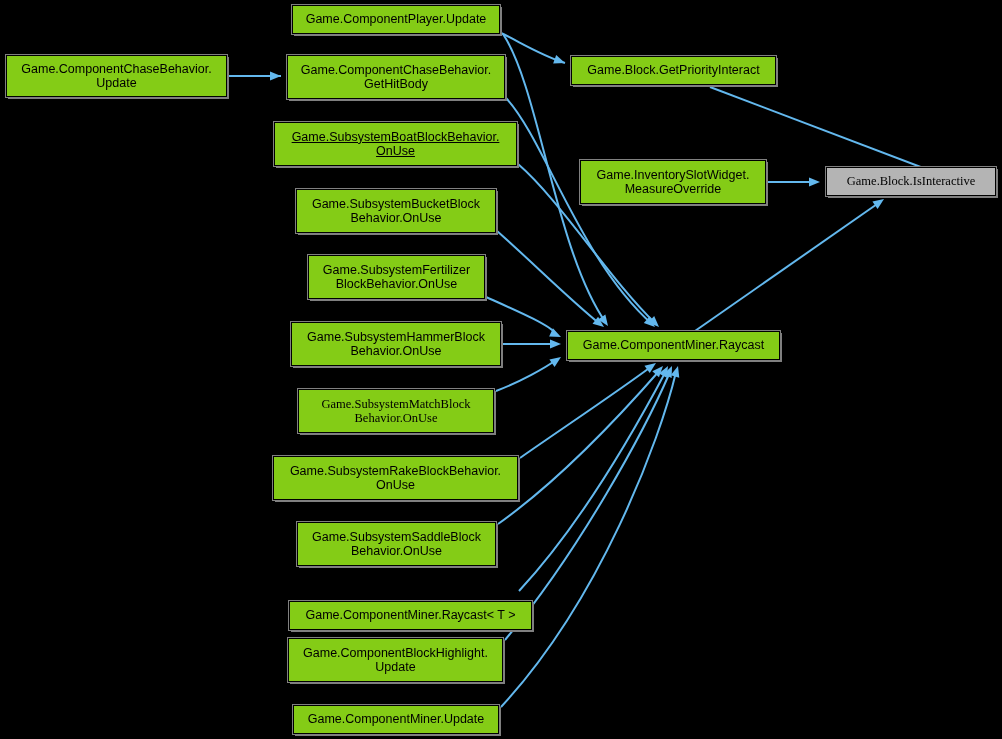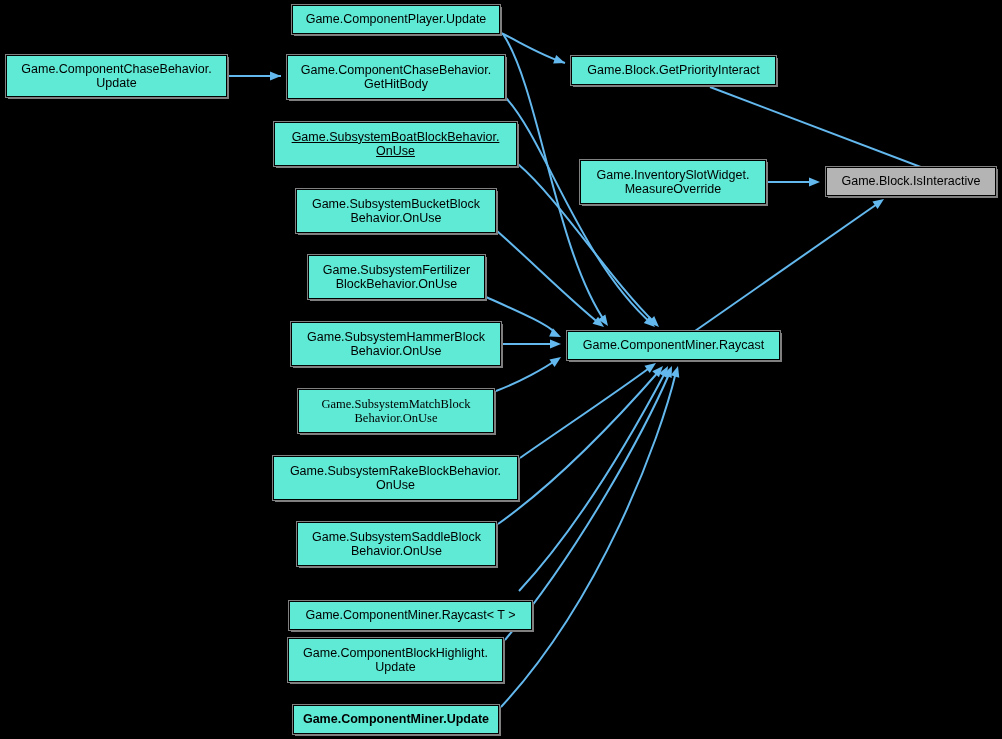--- a/index.html
+++ b/index.html
@@ -1,35 +1,35 @@
 <!DOCTYPE html>
 <html><head>
 <meta charset="utf-8">
 <style>
   html,body{margin:0;padding:0;background:#000;}
   #canvas{position:relative;width:1002px;height:739px;background:#000;overflow:hidden;}
   svg.edges{position:absolute;left:0;top:0;width:1002px;height:739px;}
   .node{
     position:absolute;
     box-sizing:border-box;
-    background:#5eead4;
+    background:#84cc16;
     border:1px solid #000000;
     box-shadow:1px 1px 0 0 #7f7f7f, 2px 2px 0 0 #7f7f7f;
     outline:1px solid #808080;
     display:flex;align-items:center;justify-content:center;
     text-align:center;
     font-family:"Liberation Sans", sans-serif;
     font-size:12.5px;
     line-height:14.5px;
     color:#000000;
     letter-spacing:0px;
     white-space:pre-line;
     padding:0 3px;
   }
-  .node.highlight{background:#b4b4b4;}
+  .node.highlight{background:#b4b4b4;font-family:Liberation Serif, serif;}
 </style>
 </head>
 <body>
 
 <div id="canvas">
   <svg class="edges" viewBox="0 0 1002 739" id="edge-svg">
       <g>
         <path d="M 229,76 L 281,76" fill="none" stroke="#63b8ee" stroke-width="2"></path>
         <polygon points="0,0 -11,-4.5 -11,4.5" fill="#63b8ee" transform="translate(281,76) rotate(0)"></polygon>
       </g>
@@ -114,20 +114,20 @@
 Behavior.OnUse</span></div>
       <div class="node" style="left: 298px; top: 389px; width: 196px; height: 44px; font-family: Liberation Serif, serif;"><span>Game.SubsystemMatchBlock
 Behavior.OnUse</span></div>
       <div class="node" style="left: 273px; top: 456px; width: 245px; height: 44px;"><span>Game.SubsystemRakeBlockBehavior.
 OnUse</span></div>
       <div class="node" style="left: 297px; top: 522px; width: 199px; height: 44px; justify-content: center;"><span>Game.SubsystemSaddleBlock
 Behavior.OnUse</span></div>
       <div class="node" style="left: 289px; top: 589px; width: 243px; height: 29px; margin-top: 12px;"><span>Game.ComponentMiner.Raycast&lt; T &gt;</span></div>
       <div class="node" style="left: 288px; top: 638px; width: 215px; height: 44px;"><span>Game.ComponentBlockHighlight.
 Update</span></div>
-      <div class="node" style="left: 293px; top: 705px; width: 206px; height: 29px; font-weight: bold;"><span>Game.ComponentMiner.Update</span></div>
+      <div class="node" style="left: 293px; top: 705px; width: 206px; height: 29px;"><span>Game.ComponentMiner.Update</span></div>
       <div class="node" style="left: 571px; top: 56px; width: 205px; height: 29px;"><span>Game.Block.GetPriorityInteract</span></div>
       <div class="node" style="left: 580px; top: 160px; width: 186px; height: 44px;"><span>Game.InventorySlotWidget.
 MeasureOverride</span></div>
       <div class="node" style="left: 567px; top: 331px; width: 213px; height: 29px;"><span>Game.ComponentMiner.Raycast</span></div>
       <div class="node highlight" style="left: 826px; top: 167px; width: 170px; height: 29px;"><span>Game.Block.IsInteractive</span></div>
     </div>
 </div>
 
 </body></html>

